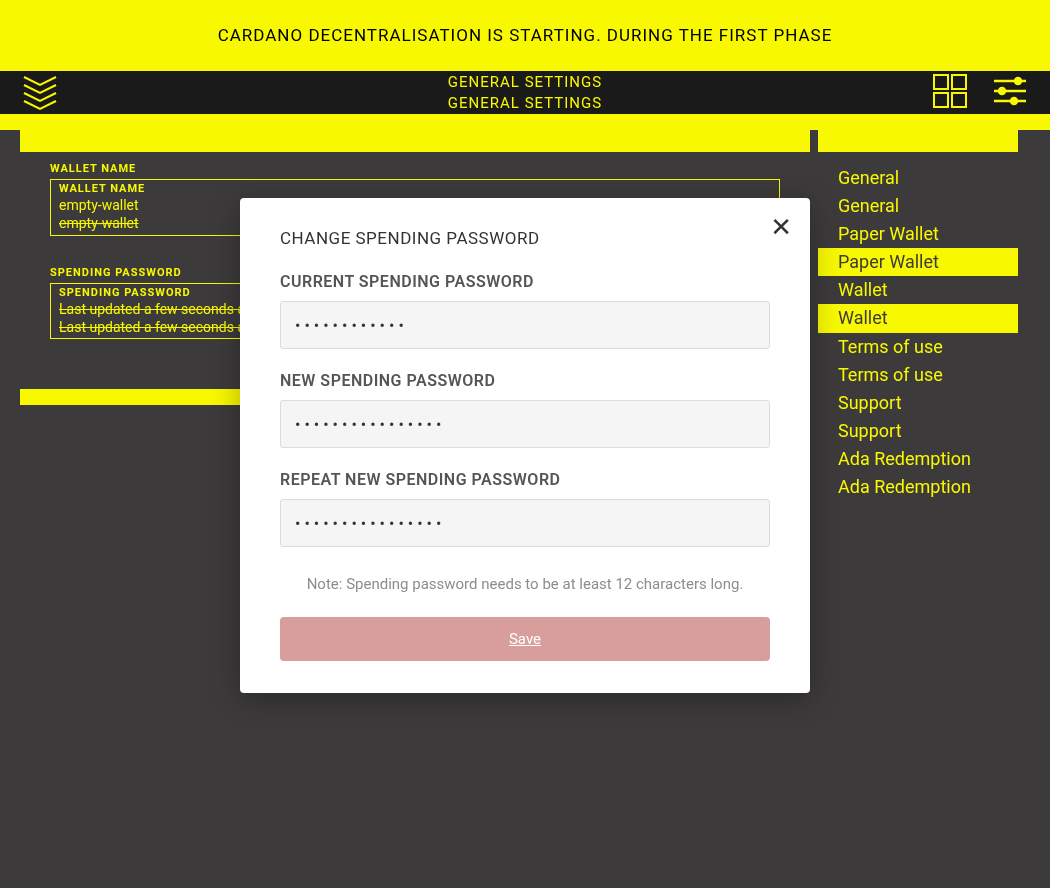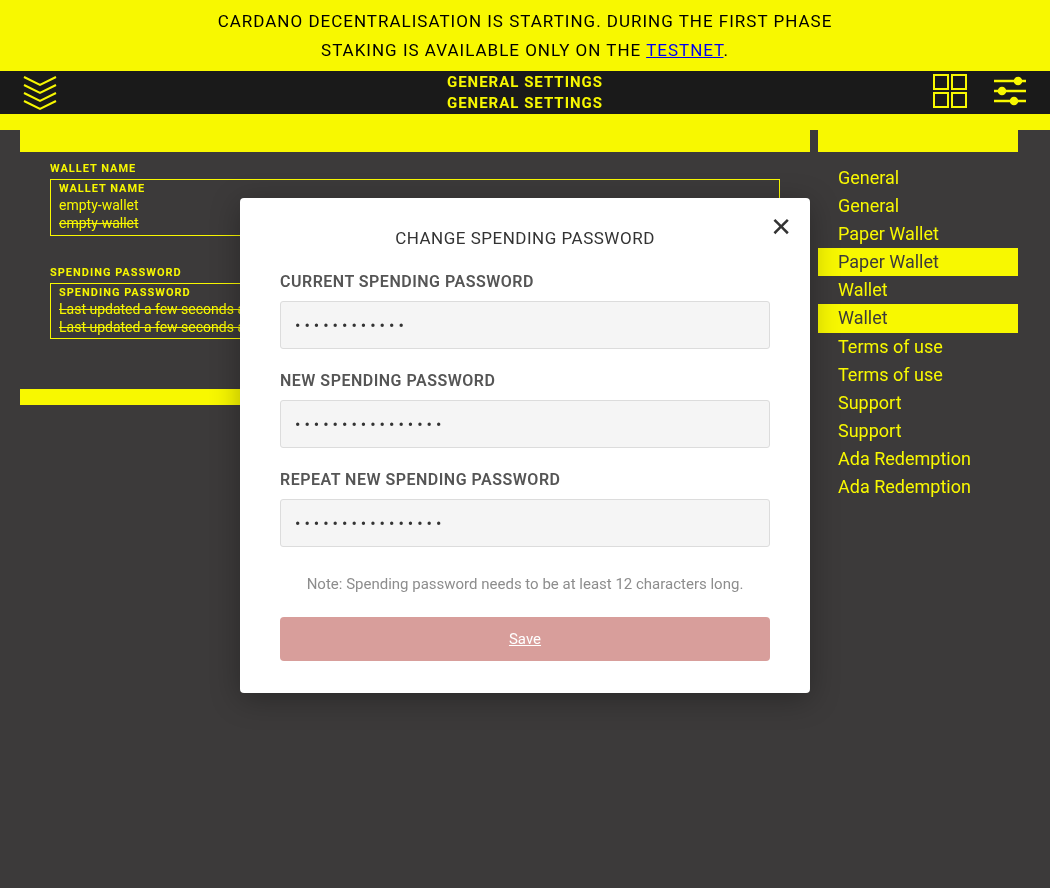--- a/index.html
+++ b/index.html
@@ -45,21 +45,21 @@
       color: #f8f800;
       display: flex;
       align-items: center;
       justify-content: center;
     }
     .header-title-wrap {
       position: absolute;
       left: 50%;
       transform: translateX(-50%);
       color: #f8f800;
-      font-weight: 700;
+      font-weight: 400;
       letter-spacing: 1px;
       font-size: 15px;
       line-height: 1.38;
     }
     .header-icons-right {
       display: flex;
       gap: 20px;
       color: #f8f800;
     }
     .header-icons-right svg {
@@ -159,21 +159,21 @@
     .modal-close {
       position: absolute;
       top: 16px;
       right: 18px;
       font-size: 26px;
       cursor: pointer;
       line-height: 1;
       color: #333;
     }
     .modal-title {
-      text-align: center;
+      text-align: left;
       font-size: 17px;
       letter-spacing: 0.5px;
       color: #333;
       margin-bottom: 24px;
       font-weight: 400;
     }
     .modal-field-label {
       font-size: 16px;
       font-weight: 600;
       letter-spacing: 0.5px;
@@ -218,23 +218,20 @@
       cursor: pointer;
       margin-top: 24px;
       text-decoration: underline;
     }
   </style>
 </head>
 <body>
 
 <div class="top-banner">
   <div>CARDANO DECENTRALISATION IS STARTING. DURING THE FIRST PHASE</div>
-  <div>
-    <span>STAKING IS AVAILABLE ONLY ON THE </span><a href="#">TESTNET</a><span>.</span>
-  </div>
 </div>
 
 <div class="header-bar">
   <div class="header-icon-left">
     <svg viewBox="0 0 40 40" fill="none" stroke="#f8f800" stroke-width="2">
       <path d="M4 4 L20 12 L36 4 M4 12 L20 20 L36 12 M4 20 L20 28 L36 20 M4 28 L20 36 L36 28"></path>
     </svg>
   </div>
   <div class="header-title-wrap">
     <div>GENERAL SETTINGS</div>

